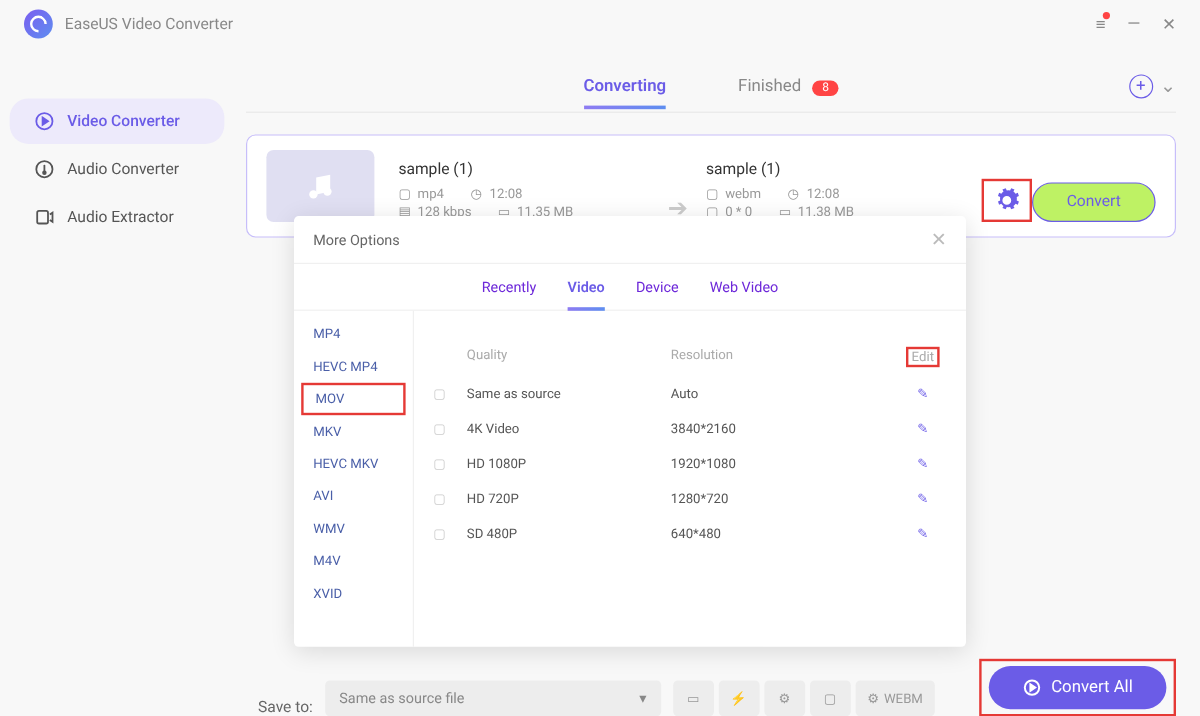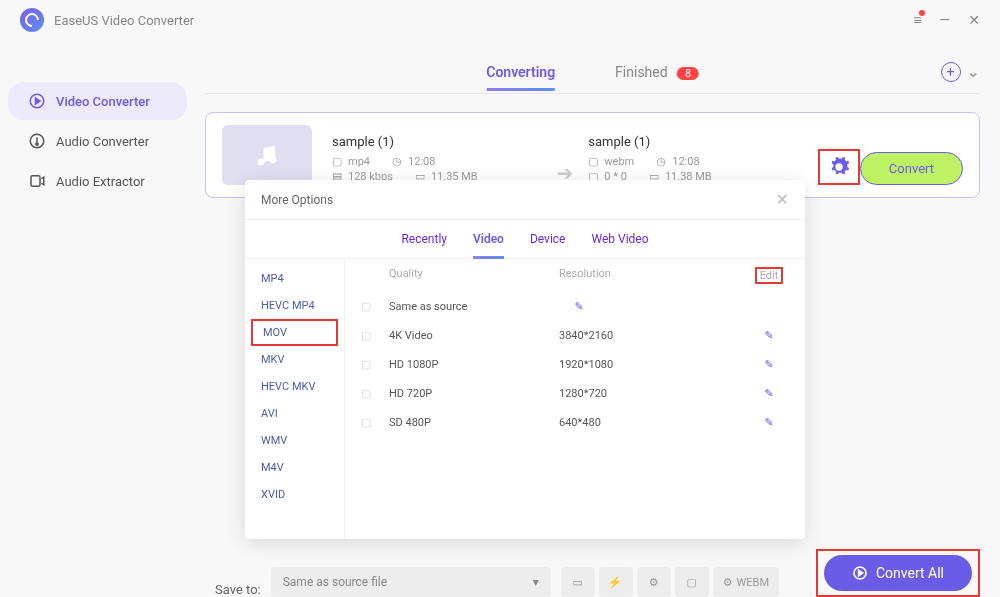--- a/index.html
+++ b/index.html
@@ -40,21 +40,21 @@
 .popup-header { display: flex; align-items: center; padding: 10px 16px; font-size: 12px; color: #666; border-bottom: 1px solid #f0f0f0; }
 .popup-close { margin-left: auto; color: #bbb; cursor: pointer; font-size: 16px; }
 .popup-tabs { display: flex; justify-content: center; gap: 26px; padding: 8px 0; border-bottom: 1px solid #f0f0f0; }
 .popup-tab { color: #6d28d9; font-size: 12px; cursor: pointer; padding: 4px 0; position: relative; }
 .popup-tab.active { color: #6b5ce7; font-weight: 600; }
 .popup-tab.active::after { content: ''; position: absolute; bottom: -9px; left: 0; right: 0; height: 3px; background: linear-gradient(90deg, #8e7bf2, #5e8ef0); }
 .popup-body { display: flex; height: 280px; }
 .format-list { width: 100px; border-right: 1px solid #f0f0f0; overflow-y: auto; padding: 6px 0; }
 .format-item { padding: 7px 16px; font-size: 11px; color: #4a5fa8; cursor: pointer; }
 .format-item.selected { border: 2px solid #e53935; margin: 0 6px; padding: 5px 10px; }
-.quality-table { flex: 1; padding: 0 16px; overflow-y: auto; }
+.quality-table { flex: 1; padding: 0 16px; overflow-y: auto; margin-top: 22px; }
 .quality-header { display: flex; padding: 8px 0; font-size: 11px; color: #aaa; }
 .col-icon { width: 28px; }
 .col-quality { width: 170px; }
 .col-resolution { flex: 1; }
 .col-edit { width: 40px; text-align: center; }
 .edit-header-box { border: 2px solid #e53935; padding: 0 3px; display: inline-block; }
 .quality-row { display: flex; padding: 8px 0; font-size: 11px; color: #555; align-items: center; }
 .quality-row .col-icon { color: #ccc; }
 .edit-icon { color: #6b5ce7; cursor: pointer; }
 .bottom-bar { height: 56px; display: flex; align-items: flex-end; padding: 0 20px 0 10px; gap: 10px; }
@@ -218,20 +218,21 @@
           <div class="quality-table">
             <div class="quality-header">
               <div class="col-icon"></div>
               <div class="col-quality">Quality</div>
               <div class="col-resolution">Resolution</div>
               <div class="col-edit"><span class="edit-header-box">Edit</span></div>
             </div>
             <div class="quality-row">
               <div class="col-icon">▢</div>
               <div class="col-quality">Same as source</div>
+              <div class="col-resolution">Auto</div>
               <div class="col-edit edit-icon">✎</div>
             </div>
             <div class="quality-row">
               <div class="col-icon">▢</div>
               <div class="col-quality">4K Video</div>
               <div class="col-resolution">3840*2160</div>
               <div class="col-edit edit-icon">✎</div>
             </div>
             <div class="quality-row">
               <div class="col-icon">▢</div>

